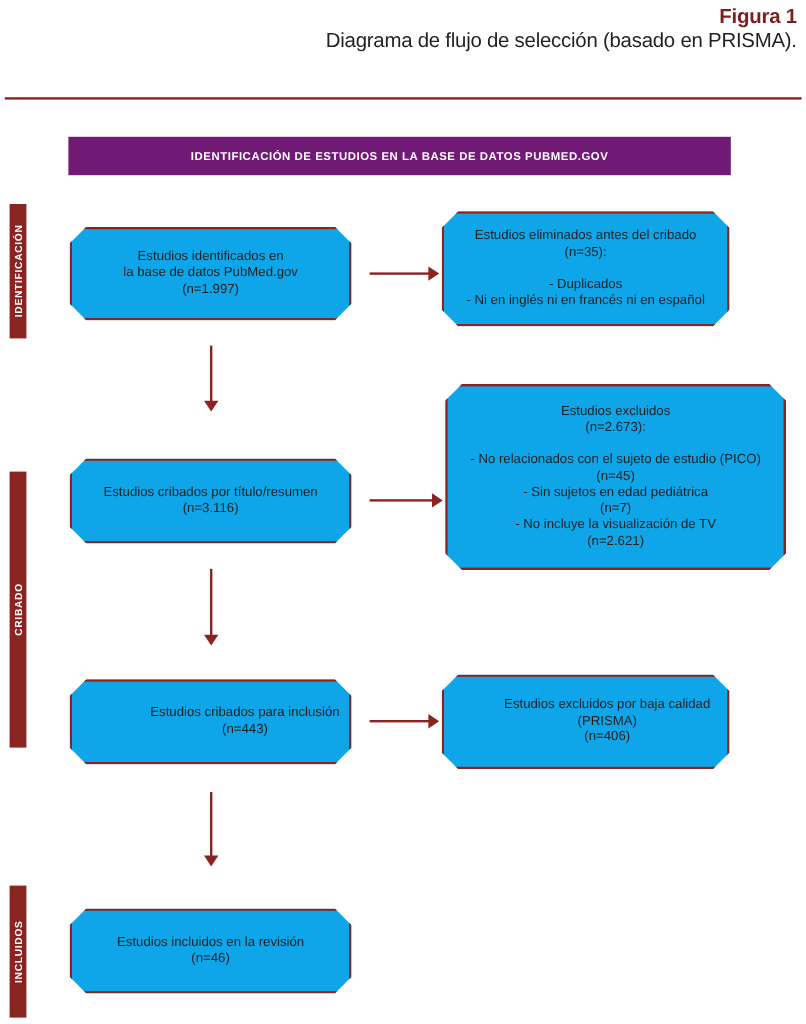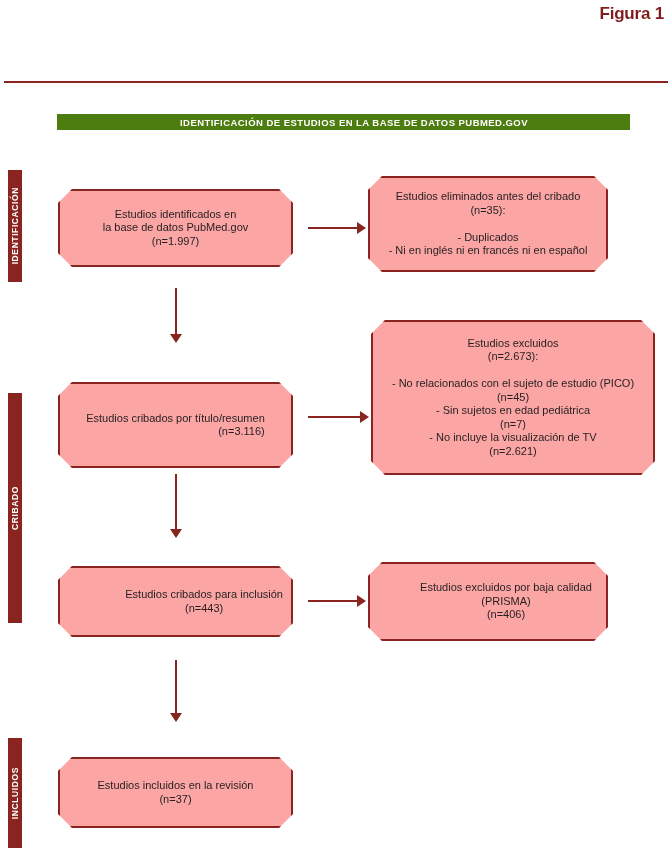--- a/index.html
+++ b/index.html
@@ -52,32 +52,31 @@
     height: 2px;
     background: #8a2420;
   }
 
   
   #banner {
     position: absolute;
     left: 57px;
     top: 114px;
     width: 552px;
-    height: 16px;
-    background: #4d7c0f;
+    height: 32px;
+    background: #701a75;
     color: #ffffff;
     font-size: 9.5px;
     font-weight: 700;
     letter-spacing: 0.45px;
     display: flex;
     align-items: center;
     justify-content: center;
     text-align: center;
     white-space: nowrap;
-    padding-left: 21px;
   }
 
   
   .stage-bar {
     position: absolute;
     left: 8px;
     width: 14px;
     background: #8a2420;
     color: #ffffff;
     font-size: 8.5px;
@@ -95,21 +94,21 @@
     line-height: 14px;
   }
   #stage-identification { top: 170px;  height: 112px; }
   #stage-screening      { top: 393px;  height: 230px; }
   #stage-included       { top: 738px;  height: 110px; }
 
   
   .flow-box {
     position: absolute;
     box-sizing: border-box;
-    background: #fca5a5;
+    background: #0ea5e9;
     border: 2px solid #8a2420;
     display: flex;
     align-items: center;
     justify-content: center;
     text-align: center;
     color: #231f20;
     font-size: 11px;
     line-height: 13.5px;
     -webkit-clip-path: polygon(
       14px 0, calc(100% - 14px) 0, 100% 14px,
@@ -120,21 +119,21 @@
       100% calc(100% - 14px), calc(100% - 14px) 100%,
       14px 100%, 0 calc(100% - 14px), 0 14px);
   }
   .flow-box .box-text {
     padding: 4px 8px;
     white-space: pre-line;
   }
 
   
   #box-identified   { left: 58px;  top: 189px; width: 235px; height: 78px; }
-  #box-screened     { left: 58px;  top: 382px; width: 235px; height: 86px; text-align: right; }
+  #box-screened     { left: 58px;  top: 382px; width: 235px; height: 71px; }
   #box-eligibility  { left: 58px;  top: 566px; width: 235px; height: 71px; justify-content: flex-end; }
   #box-included     { left: 58px;  top: 757px; width: 235px; height: 71px; }
 
   
   #box-removed      { left: 368px; top: 176px; width: 240px; height: 96px; }
   #box-excluded     { left: 371px; top: 320px; width: 284px; height: 155px; }
   #box-lowquality   { left: 368px; top: 562px; width: 240px; height: 79px; padding-left: 36px; }
 
   
   .arrow-down {
@@ -185,20 +184,21 @@
   }
   #arrow-right-1 { left: 308px; top: 221px; width: 58px; }
   #arrow-right-2 { left: 308px; top: 410px; width: 61px; }
   #arrow-right-3 { left: 308px; top: 594px; width: 58px; }
 </style>
 </head>
 <body>
 
 <div id="header">
   <div id="figure-number">Figura 1</div>
+  <div id="figure-caption">Diagrama de flujo de selección (basado en PRISMA).</div>
   <div id="header-rule"></div>
 </div>
 
 <div id="banner">IDENTIFICACIÓN DE ESTUDIOS EN LA BASE DE DATOS PUBMED.GOV</div>
 
 <div class="stage-bar" id="stage-identification">
   <span>IDENTIFICACIÓN</span>
 </div>
 <div class="stage-bar" id="stage-screening">
   <span>CRIBADO</span>
@@ -218,21 +218,21 @@
 (n=3.116)</div>
 </div>
 
 <div class="flow-box" id="box-eligibility">
   <div class="box-text">Estudios cribados para inclusión
 (n=443)</div>
 </div>
 
 <div class="flow-box" id="box-included">
   <div class="box-text">Estudios incluidos en la revisión
-(n=37)</div>
+(n=46)</div>
 </div>
 
 <div class="flow-box" id="box-removed">
   <div class="box-text">Estudios eliminados antes del cribado
 (n=35):
 
 - Duplicados
 - Ni en inglés ni en francés ni en español</div>
 </div>
 

